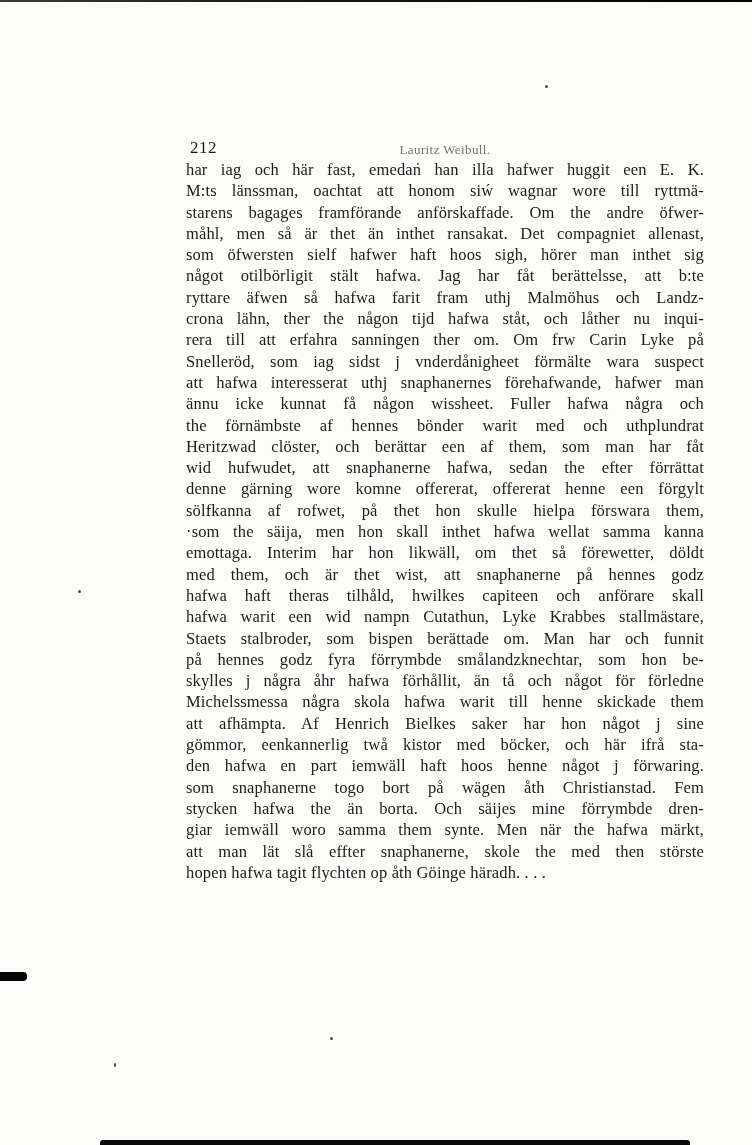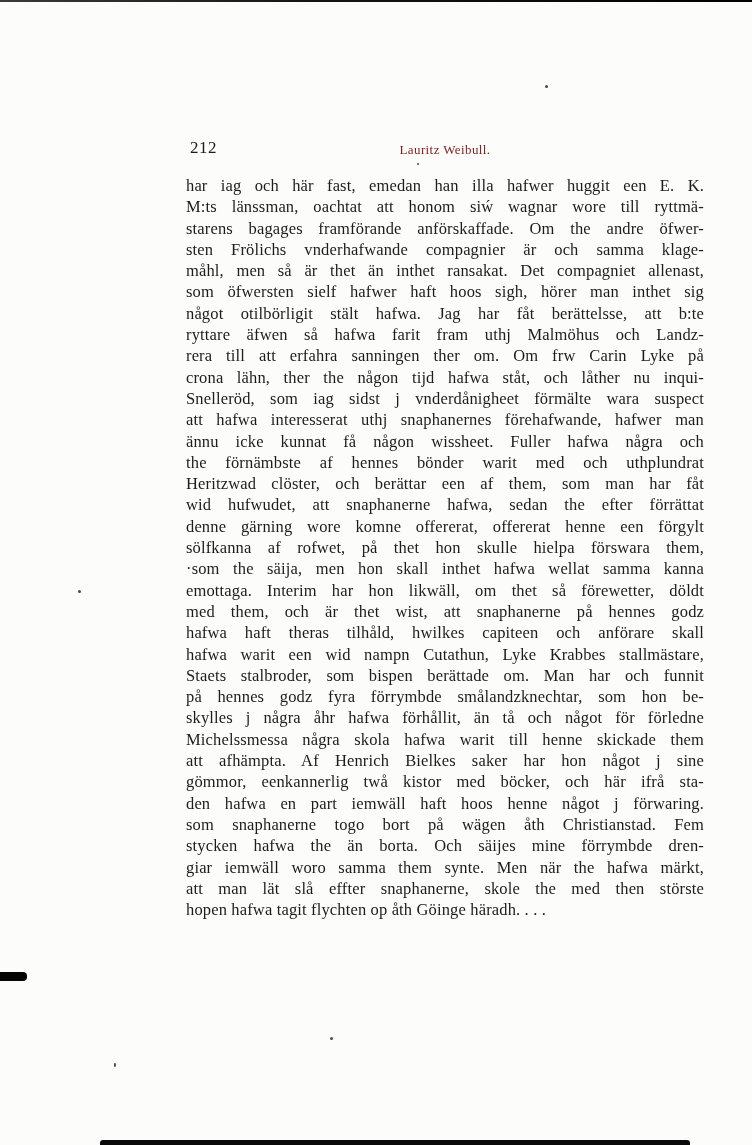--- a/index.html
+++ b/index.html
@@ -33,27 +33,27 @@
     letter-spacing: 0.5px;
   }
   .running-header {
     position: absolute;
     left: 154px;
     top: 4px;
     width: 210px;
     text-align: center;
     font-size: 13px;
     letter-spacing: 0.4px;
-    color: #7f1d1d;
+    color: #737373;
   }
 
   
   .body-text {
     position: absolute;
-    top: 175px;
+    top: 159px;
     left: 186px;
     width: 518px;
   }
   .body-line {
     font-size: 16.5px;
     line-height: 21.3px;
     letter-spacing: 0.15px;
     white-space: normal;
     text-align: justify;
     text-align-last: justify;
@@ -101,27 +101,26 @@
 
   <div class="page-header">
     <span class="page-number">212</span>
     <span class="running-header">Lauritz Weibull.</span>
   </div>
 
   <div class="body-text">
       <div class="body-line">har iag och här fast, emedan han illa hafwer huggit een E. K.</div>
       <div class="body-line">M:ts länssman, oachtat att honom siẃ wagnar wore till ryttmä-</div>
       <div class="body-line">starens bagages framförande anförskaffade.  Om the andre öfwer-</div>
-      <div class="body-line">sten Frölichs vnderhafwande compagnier är och samma klage-</div>
       <div class="body-line">måhl, men så är thet än inthet ransakat.  Det compagniet allenast,</div>
       <div class="body-line">som öfwersten sielf hafwer haft hoos sigh, hörer man inthet sig</div>
       <div class="body-line">något otilbörligit stält hafwa.  Jag har fåt berättelsse, att b:te</div>
       <div class="body-line">ryttare äfwen så hafwa farit fram uthj Malmöhus och Landz-</div>
+      <div class="body-line">crona lähn, ther the någon tijd hafwa ståt, och låther nu inqui-</div>
       <div class="body-line">rera till att erfahra sanningen ther om.  Om frw Carin Lyke på</div>
-      <div class="body-line">crona lähn, ther the någon tijd hafwa ståt, och låther nu inqui-</div>
       <div class="body-line">Snelleröd, som iag sidst j vnderdånigheet förmälte wara suspect</div>
       <div class="body-line">att hafwa interesserat uthj snaphanernes förehafwande, hafwer man</div>
       <div class="body-line">ännu icke kunnat få någon wissheet.  Fuller hafwa några och</div>
       <div class="body-line">the förnämbste af hennes bönder warit med och uthplundrat</div>
       <div class="body-line">Heritzwad clöster, och berättar een af them, som man har fåt</div>
       <div class="body-line">wid hufwudet, att snaphanerne hafwa, sedan the efter förrättat</div>
       <div class="body-line">denne gärning wore komne offererat, offererat henne een förgylt</div>
       <div class="body-line">sölfkanna af rofwet, på thet hon skulle hielpa förswara them,</div>
       <div class="body-line">·som the säija, men hon skall inthet hafwa wellat samma kanna</div>
       <div class="body-line">emottaga.  Interim har hon likwäll, om thet så förewetter, döldt</div>

